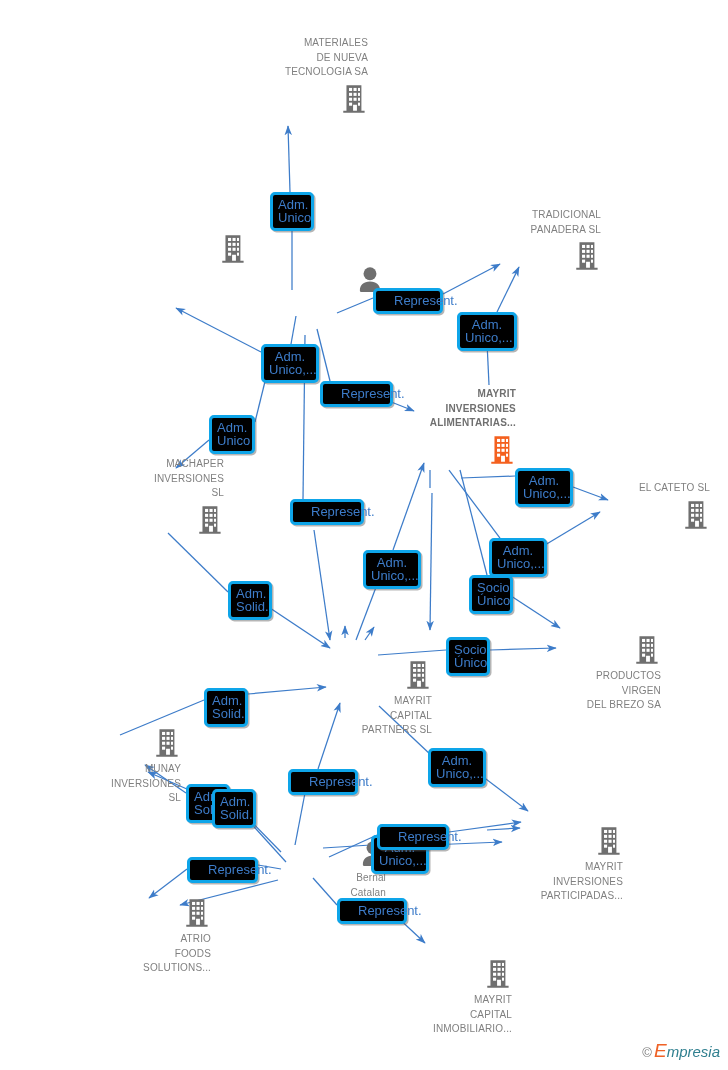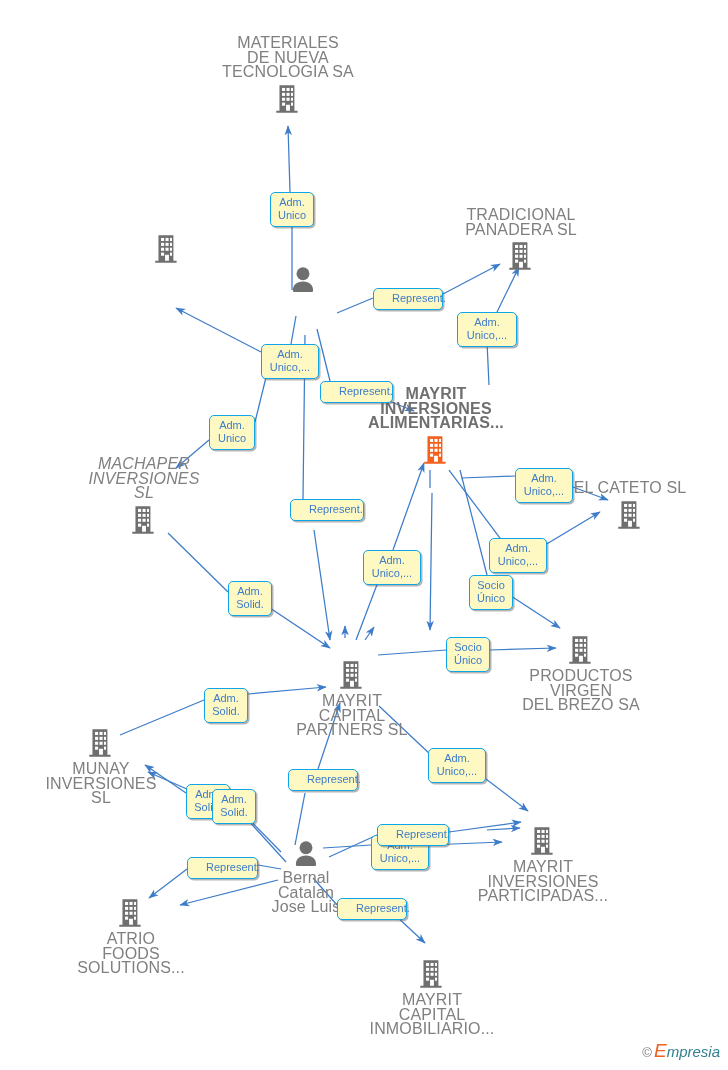--- a/index.html
+++ b/index.html
@@ -19,23 +19,23 @@
   svg.edges{
     position:absolute;left:0;top:0;
     width:728px;height:1070px;
     pointer-events:none;
   }
   
   .node{
     position:absolute;
     width:160px;
     margin-left:-80px;
-    text-align:center;
+    text-align:right;
     color:#808080;
-    font-size:16px;
+    font-size:10px;
     line-height:14.5px;
     letter-spacing:.15px;
     white-space:pre-line;
   }
   .node .glyph{
     display:block;
     line-height:0;
   }
   .node .glyph svg{display:inline-block;}
   .node .lbl{display:block;}
@@ -43,25 +43,25 @@
   .node.label-below .lbl{margin-top:3px;}
   .node.focus .lbl{
     color:#6f6f6f;
     font-weight:bold;
     letter-spacing:.2px;
   }
   
   .chip{
     position:absolute;
     box-sizing:border-box;
-    border:1px solid #0ea5e9;
+    border:3px solid #0ea5e9;
     border-radius:5px;
-    background:#fef9c3;
+    background:#000000;
     color:#3d7cc9;
-    font-size:11px;
+    font-size:13px;
     line-height:13px;
     text-align:center;
     padding:3px 5px 4px 5px;
     white-space:pre-line;
     box-shadow:1.5px 1.5px 0 rgba(90,90,90,.45);
   }
   .chip.one-line{padding:3px 6px 4px 18px;}
   
   .watermark{
     position:absolute;
@@ -236,21 +236,21 @@
           <rect x="6.4" y="9.2" width="2.9" height="2.9" fill="#fff"></rect>
           <rect x="10.6" y="9.2" width="2.9" height="2.9" fill="#fff"></rect>
           <rect x="14.8" y="9.2" width="1.9" height="2.9" fill="#fff"></rect>
           <rect x="6.4" y="13.8" width="2.9" height="2.9" fill="#fff"></rect>
           <rect x="10.6" y="13.8" width="2.9" height="2.9" fill="#fff"></rect>
           <rect x="14.8" y="13.8" width="1.9" height="2.9" fill="#fff"></rect>
           <rect x="6.4" y="18.4" width="2.9" height="2.9" fill="#fff"></rect>
           <rect x="14.8" y="18.4" width="1.9" height="2.9" fill="#fff"></rect>
           <rect x="10.2" y="20.4" width="3.6" height="5.6" fill="#fff"></rect>
         </svg></span></div>
-    <div class="node label-above" style="left: 144px; top: 457px; font-style: italic;"><span class="lbl">MACHAPER
+    <div class="node label-above" style="left: 144px; top: 457px;"><span class="lbl">MACHAPER
 INVERSIONES
 SL</span><span class="glyph"><svg width="26" height="32" viewBox="0 0 24 30" aria-hidden="true">
           <path fill="#6f6f6f" d="M4 2h14v24h3v2H1v-2h3V2z"></path>
           <rect x="6.4" y="4.6" width="2.9" height="2.9" fill="#fff"></rect>
           <rect x="10.6" y="4.6" width="2.9" height="2.9" fill="#fff"></rect>
           <rect x="14.8" y="4.6" width="1.9" height="2.9" fill="#fff"></rect>
           <rect x="6.4" y="9.2" width="2.9" height="2.9" fill="#fff"></rect>
           <rect x="10.6" y="9.2" width="2.9" height="2.9" fill="#fff"></rect>
           <rect x="14.8" y="9.2" width="1.9" height="2.9" fill="#fff"></rect>
           <rect x="6.4" y="13.8" width="2.9" height="2.9" fill="#fff"></rect>

